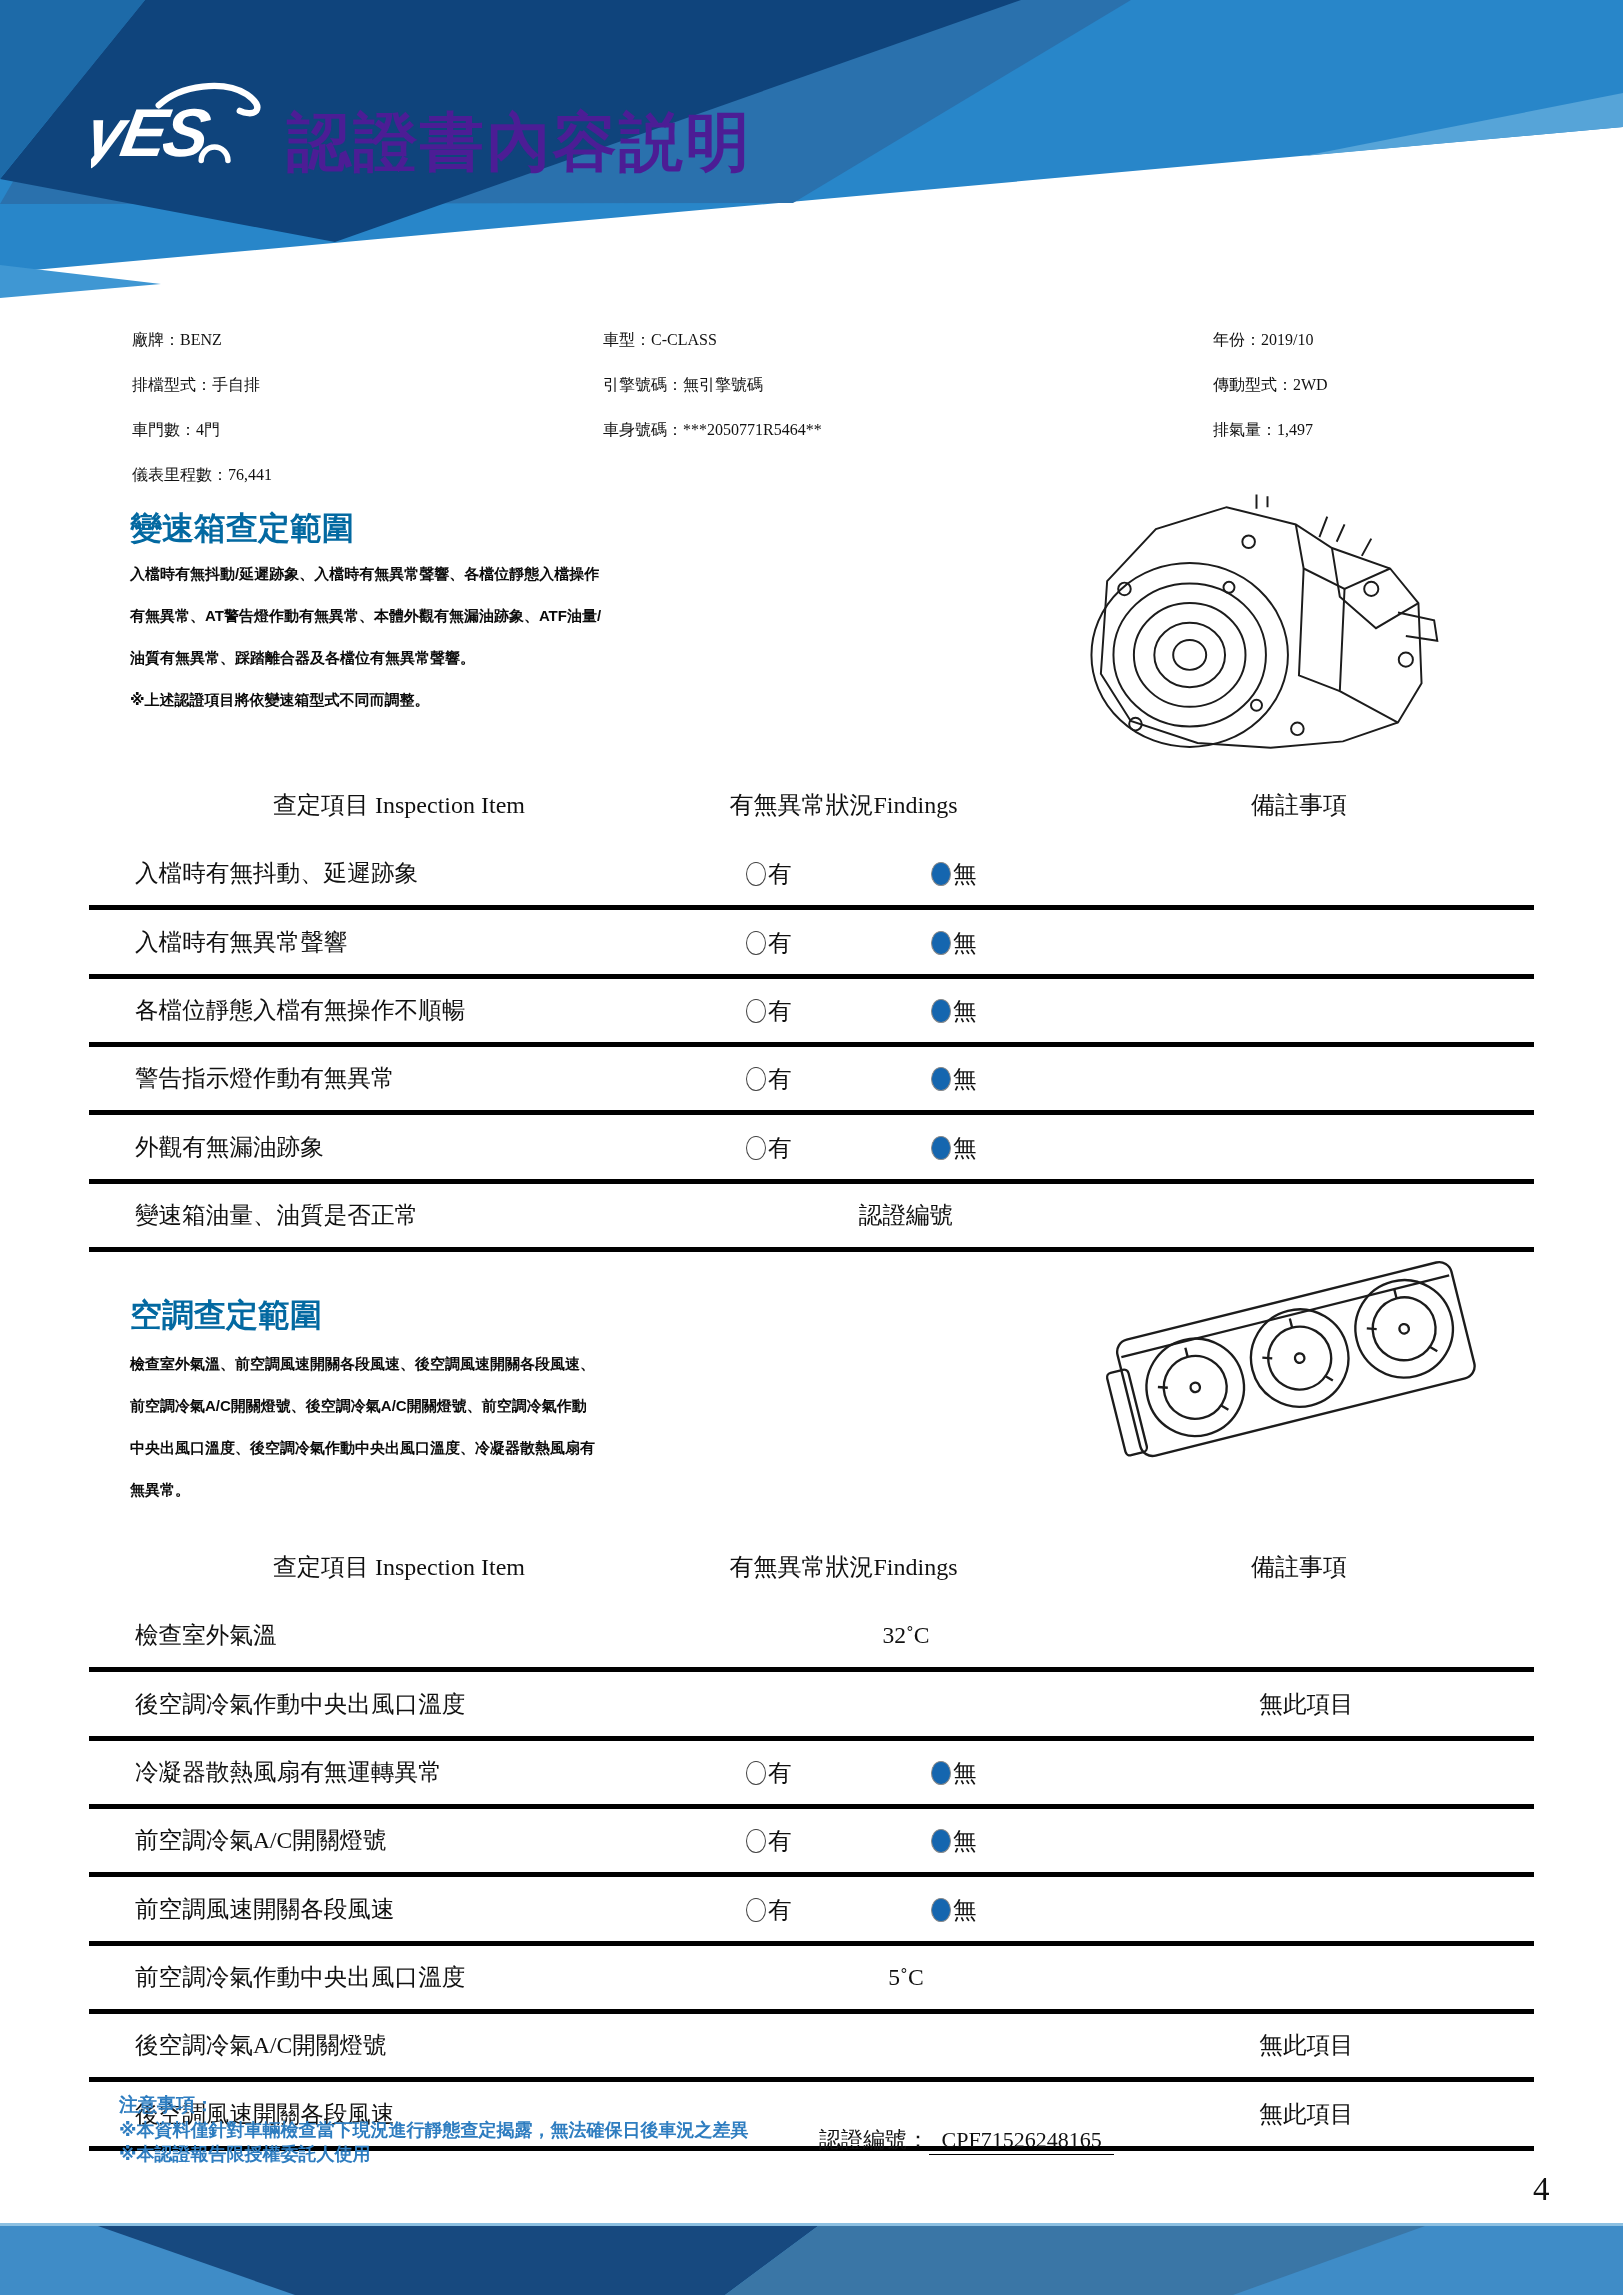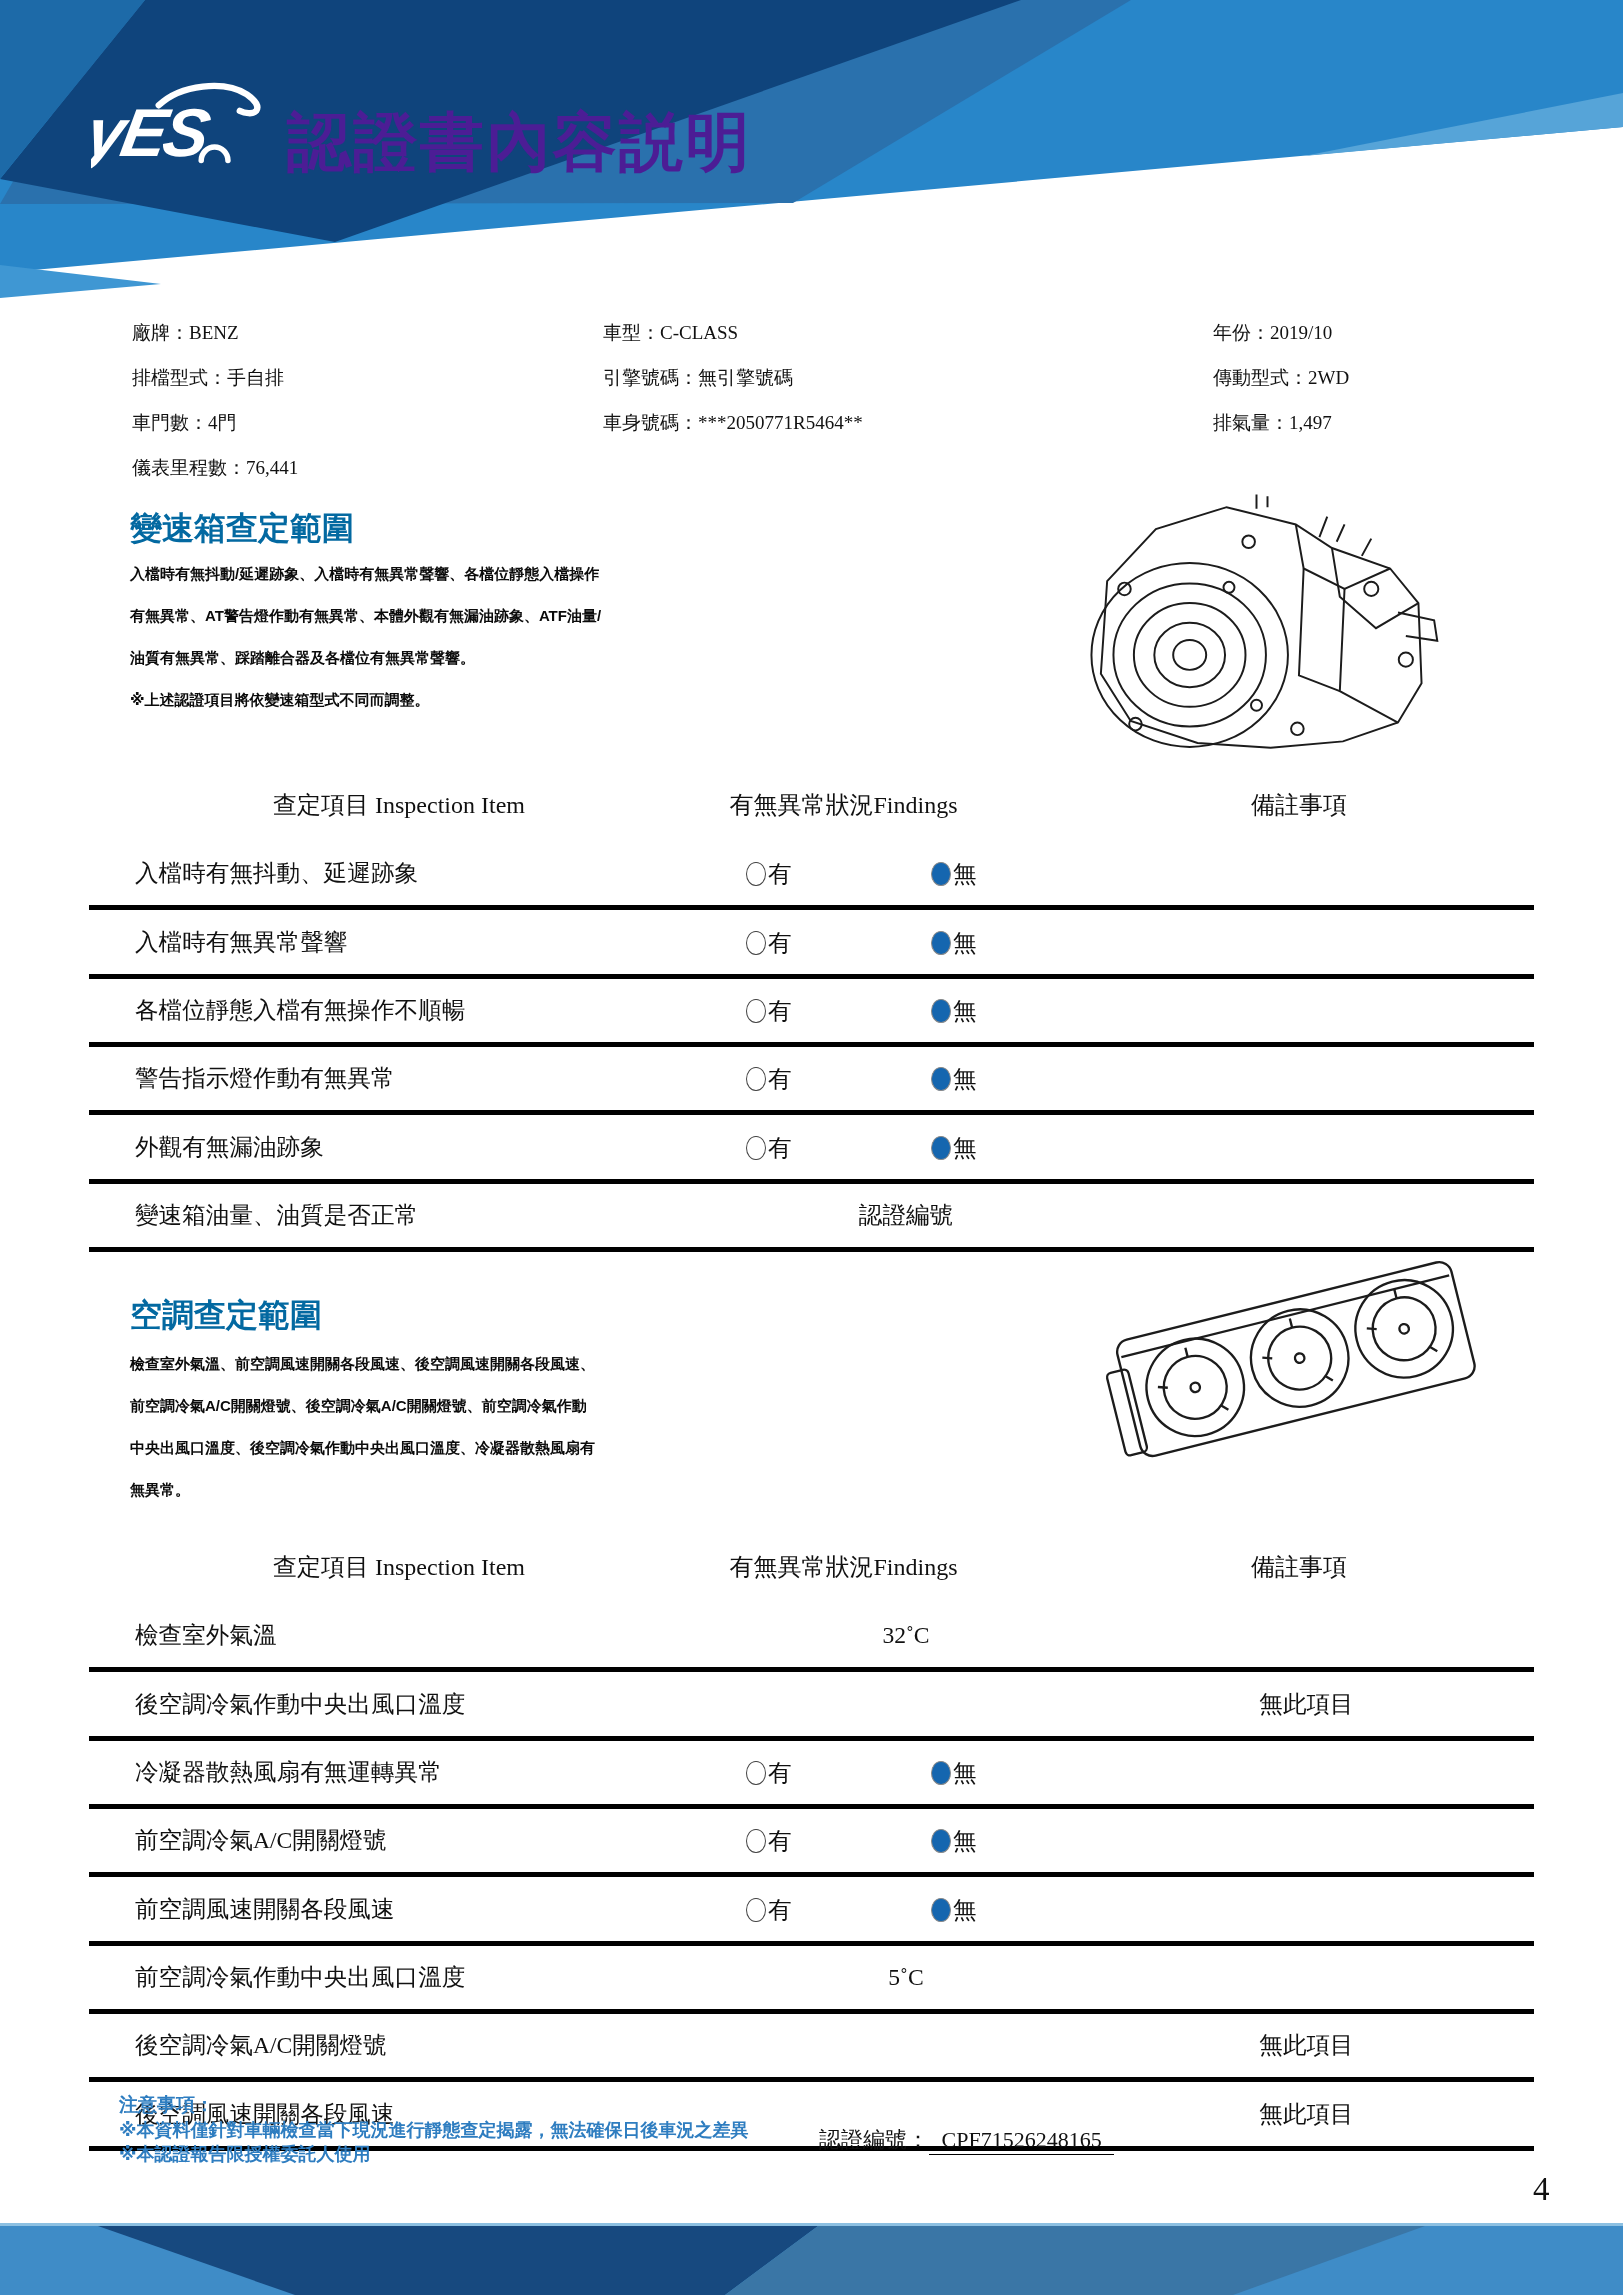--- a/index.html
+++ b/index.html
@@ -13,21 +13,21 @@
   .hl-light-sliver{clip-path:polygon(1304px 156px,1623px 93px,1623px 127px);background:#56a4d8;}
   .hl-med{clip-path:polygon(118px 0,1131px 0,793px 203px,0 204px);background:#2a71ad;}
   .hl-navy{clip-path:polygon(145px 0,1021px 0,335px 242px,0 179px);background:#0f447c;}
   .hl-tl{clip-path:polygon(0 0,145px 0,0 179px);background:#1d6aa8;}
   .hl-pale{clip-path:polygon(0 265px,161px 284px,0 298px);background:#3f97d3;}
   .logo{position:absolute;left:91px;top:77px;}
   .hdr-title{position:absolute;left:287px;top:99px;font-family:"Liberation Sans","DejaVu Sans",sans-serif;
              font-weight:bold;font-size:64px;letter-spacing:2.4px;color:#4c1d95;white-space:nowrap;}
 
   
-  .info{position:absolute;top:310px;font-size:19px;line-height:45px;white-space:nowrap;}
+  .info{position:absolute;top:317px;font-size:16px;line-height:45px;white-space:nowrap;}
   .info.c1{left:132px;} .info.c2{left:603px;} .info.c3{left:1213px;}
 
   
   .sec-heading{position:absolute;left:130px;font-family:"Liberation Sans","DejaVu Sans",sans-serif;
                font-weight:bold;font-size:32px;color:#0369a1;white-space:nowrap;}
   .sec-body{position:absolute;left:130px;font-family:"Liberation Sans","DejaVu Sans",sans-serif;
             font-weight:bold;font-size:15px;line-height:42px;color:#0b0b0b;white-space:nowrap;}
   .illus{position:absolute;}
 
   

